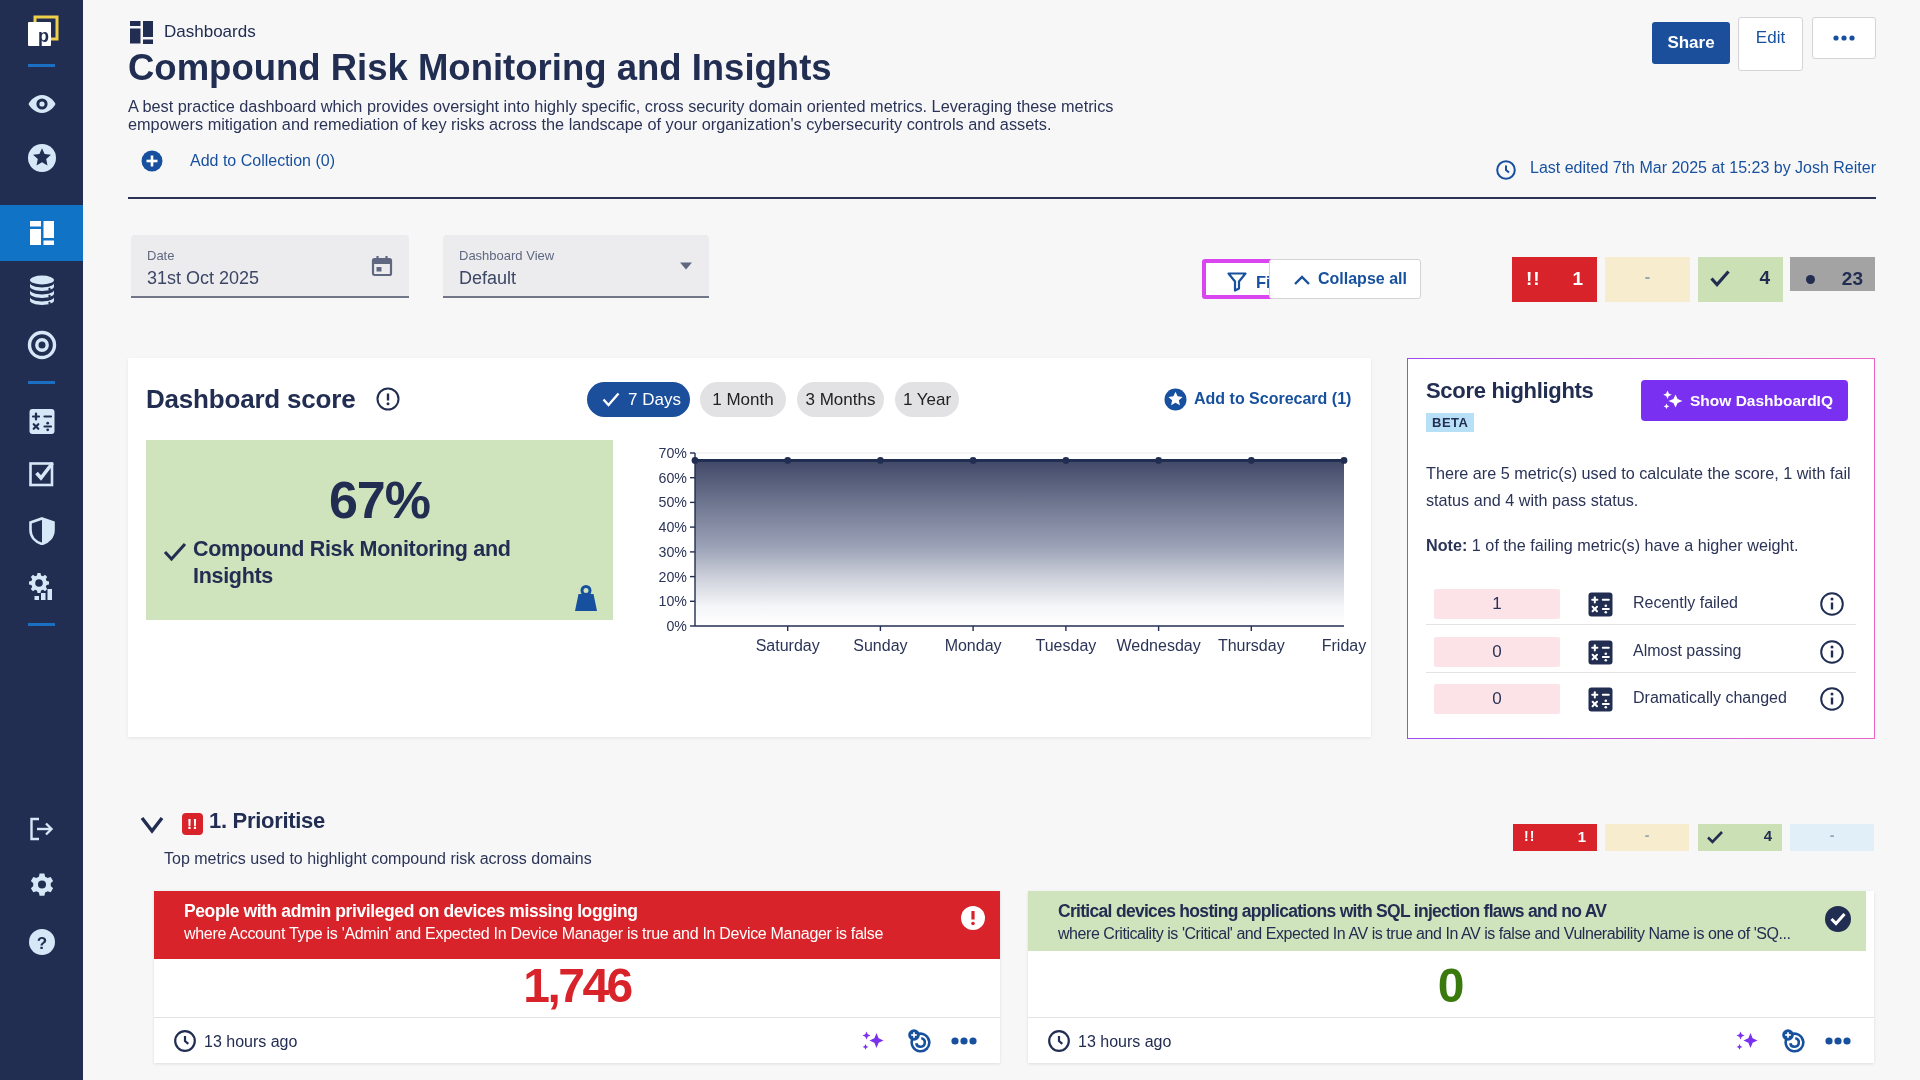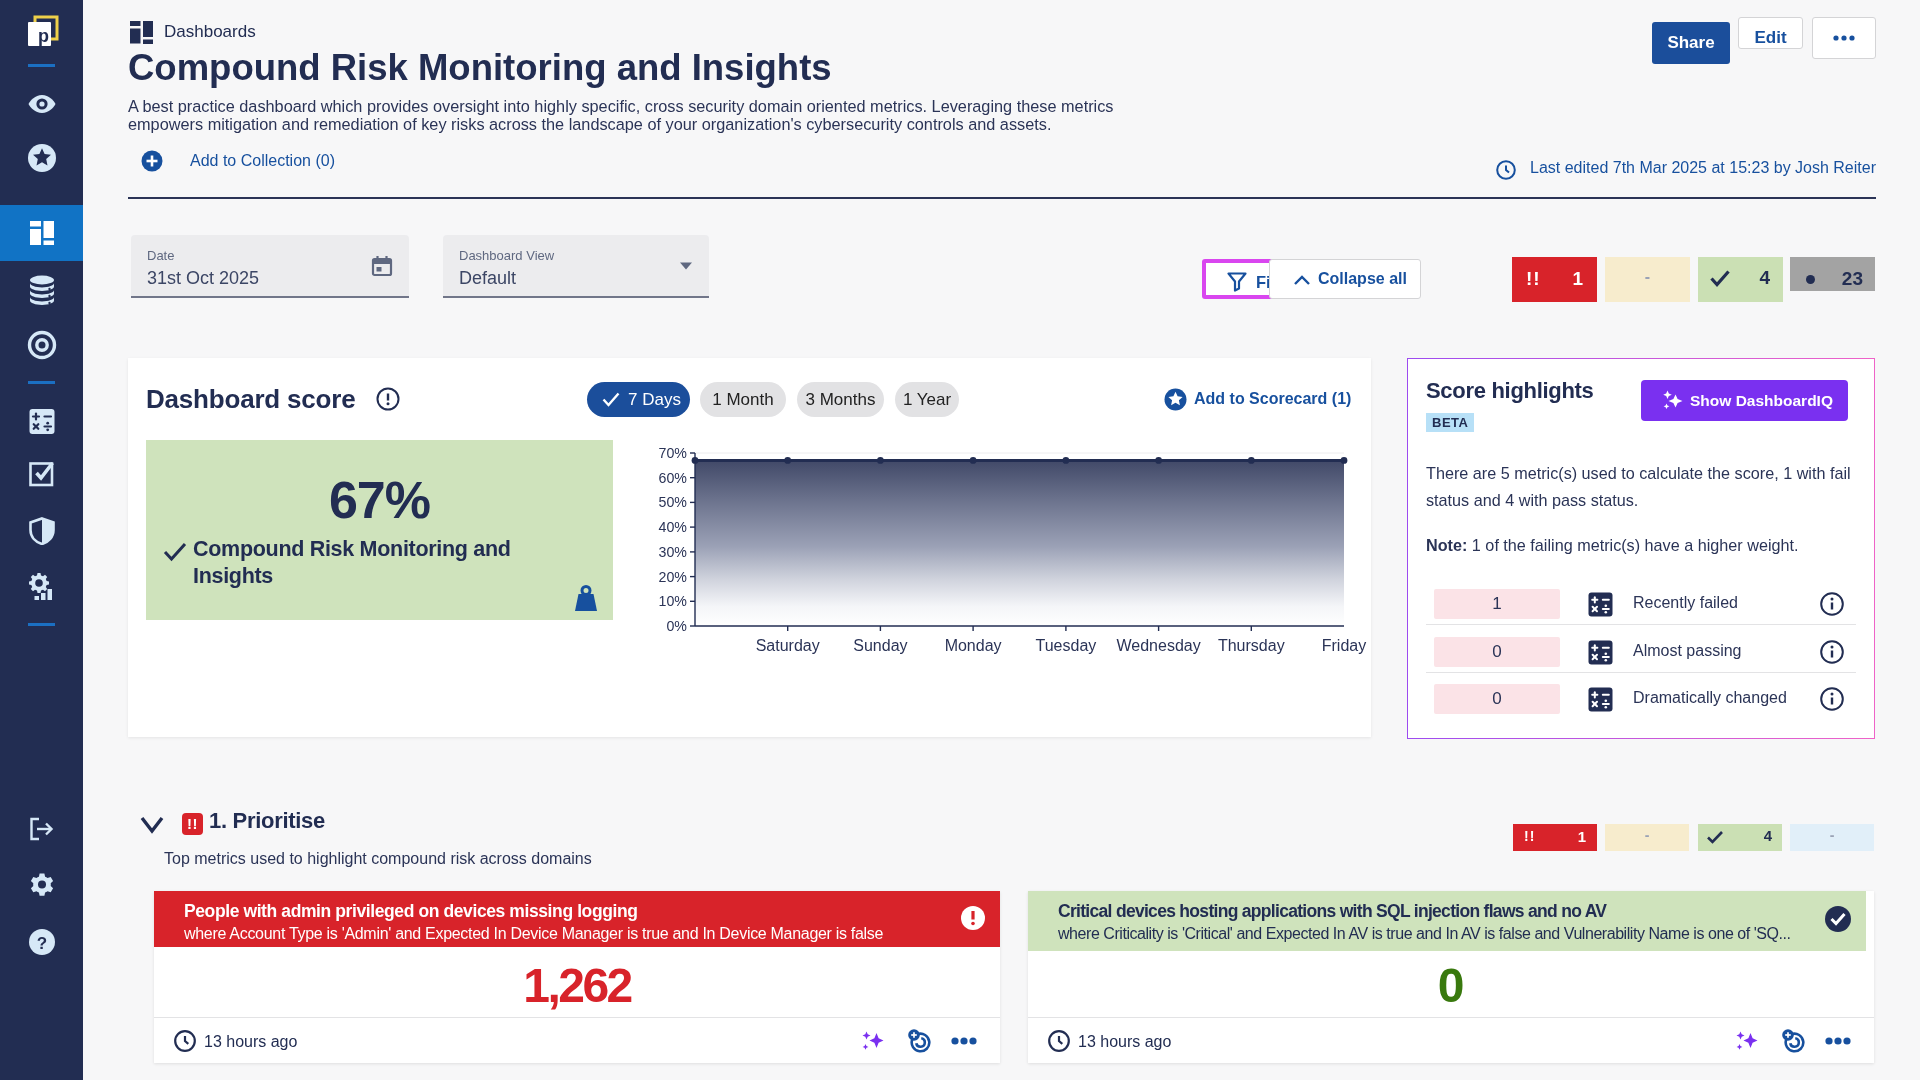--- a/index.html
+++ b/index.html
@@ -132,21 +132,21 @@
 <div class="abs" style="left:128px;top:47px;font-size:36.5px;font-weight:bold;color:#222d52">Compound Risk Monitoring and Insights</div>
 <div class="abs" style="left:128px;top:98px;font-size:16.3px;color:#2b3457;line-height:17.5px">A best practice dashboard which provides oversight into highly specific, cross security domain oriented metrics. Leveraging these metrics<br>empowers mitigation and remediation of key risks across the landscape of your organization's cybersecurity controls and assets.</div>
 <svg class="abs" style="left:141px;top:150px" width="22" height="22" viewBox="0 0 22 22">
   <circle cx="11" cy="11" r="10.5" fill="#17509e"></circle>
   <line x1="11" y1="5.5" x2="11" y2="16.5" stroke="#fff" stroke-width="2.6"></line>
   <line x1="5.5" y1="11" x2="16.5" y2="11" stroke="#fff" stroke-width="2.6"></line>
 </svg>
 <div class="abs" style="left:190px;top:152px;font-size:16px;font-weight:normal;color:#17509e">Add to Collection (0)</div>
 
 <div class="abs" style="left:1652px;top:22px;width:78px;height:42px;background:#1b4e9b;border-radius:3px;color:#fff;font-weight:bold;font-size:17px;text-align:center;line-height:42px">Share</div>
-<div class="abs" style="left:1738px;top:17px;width:65px;height:32px;background:#fff;border:1px solid #d4d4d6;border-radius:3px;color:#17509e;font-weight:bold;font-size:17px;text-align:center;line-height:40px">Edit</div>
+<div class="abs" style="left:1738px;top:17px;width:65px;height:54px;background:#fff;border:1px solid #d4d4d6;border-radius:3px;color:#17509e;font-weight:normal;font-size:17px;text-align:center;line-height:40px">Edit</div>
 <div class="abs" style="left:1812px;top:17px;width:64px;height:42px;background:#fff;border:1px solid #d4d4d6;border-radius:3px;text-align:center">
   <svg width="24" height="40" viewBox="0 0 24 40" style="margin-top:0px">
       <g fill="#17509e">
         <circle cx="4" cy="20" r="2.6"></circle>
         <circle cx="12" cy="20" r="2.6"></circle>
         <circle cx="20" cy="20" r="2.6"></circle>
       </g>
     </svg>
 </div>
 
@@ -424,30 +424,30 @@
   <svg style="position:absolute;left:9px;top:7px" width="16" height="13" viewBox="0 0 16 13">
       <path d="M1 6.5 L5.5 11 L15 1" fill="none" stroke="#222d52" stroke-width="2.6"></path>
     </svg>
   <div style="position:absolute;right:10px;top:3px;font-weight:bold;font-size:15px;color:#222d52">4</div>
 </div>
 <div class="abs" style="left:1790px;top:824px;width:84px;height:27px;background:#e1eff9">
   <div style="position:absolute;left:50%;top:3px;transform:translateX(-50%);color:#9aa2b5;font-weight:bold;font-size:14px">-</div>
 </div>
 
 <div class="abs" style="left:154px;top:891px;width:846px;height:172px;background:#fff;box-shadow:0 1px 3px rgba(0,0,0,0.1)">
-  <div style="position:absolute;left:0;top:0;width:846px;height:56px;background:#d8232a">
+  <div style="position:absolute;left:0;top:0;width:846px;height:68px;background:#d8232a">
     <div style="position:absolute;left:30px;top:10px;color:#fff;font-weight:bold;font-size:17.5px;letter-spacing:-0.4px;white-space:nowrap">People with admin privileged on devices missing logging</div>
     <div style="position:absolute;left:30px;top:34px;color:#fff;font-size:16px;letter-spacing:-0.3px;white-space:nowrap">where Account Type is 'Admin' and Expected In Device Manager is true and In Device Manager is false</div>
     <svg style="position:absolute;right:15px;top:15px" width="24" height="24" viewBox="0 0 24 24">
       <circle cx="12" cy="12" r="12" fill="#fff"></circle>
       <line x1="12" y1="5" x2="12" y2="13.5" stroke="#d8232a" stroke-width="3.2"></line>
       <circle cx="12" cy="17.5" r="1.8" fill="#d8232a"></circle>
     </svg>
   </div>
-  <div style="position:absolute;left:0;top:60px;width:846px;height:66px;text-align:center;font-size:48px;font-weight:bold;color:#d8232a;line-height:70px;letter-spacing:-2.5px">1,262</div>
+  <div style="position:absolute;left:0;top:60px;width:846px;height:66px;text-align:center;font-size:48px;font-weight:bold;color:#d8232a;line-height:70px;letter-spacing:-2.5px">1,746</div>
   <div style="position:absolute;left:0;top:126px;width:846px;height:1px;background:#e3e3e5"></div>
   <svg style="position:absolute;left:20px;top:139px" width="22" height="22" viewBox="0 0 22 22">
     <circle cx="11" cy="11" r="9.8" fill="none" stroke="#222d52" stroke-width="2.2"></circle>
     <path d="M11 6 L11 11 L14.3 13.8" fill="none" stroke="#222d52" stroke-width="2.2"></path>
   </svg>
   <div style="position:absolute;left:50px;top:142px;font-size:16px;color:#222d52">13 hours ago</div>
 
 </div>
 
 <svg class="abs" style="left:862px;top:1031px" width="23" height="21" viewBox="0 0 23 21">

